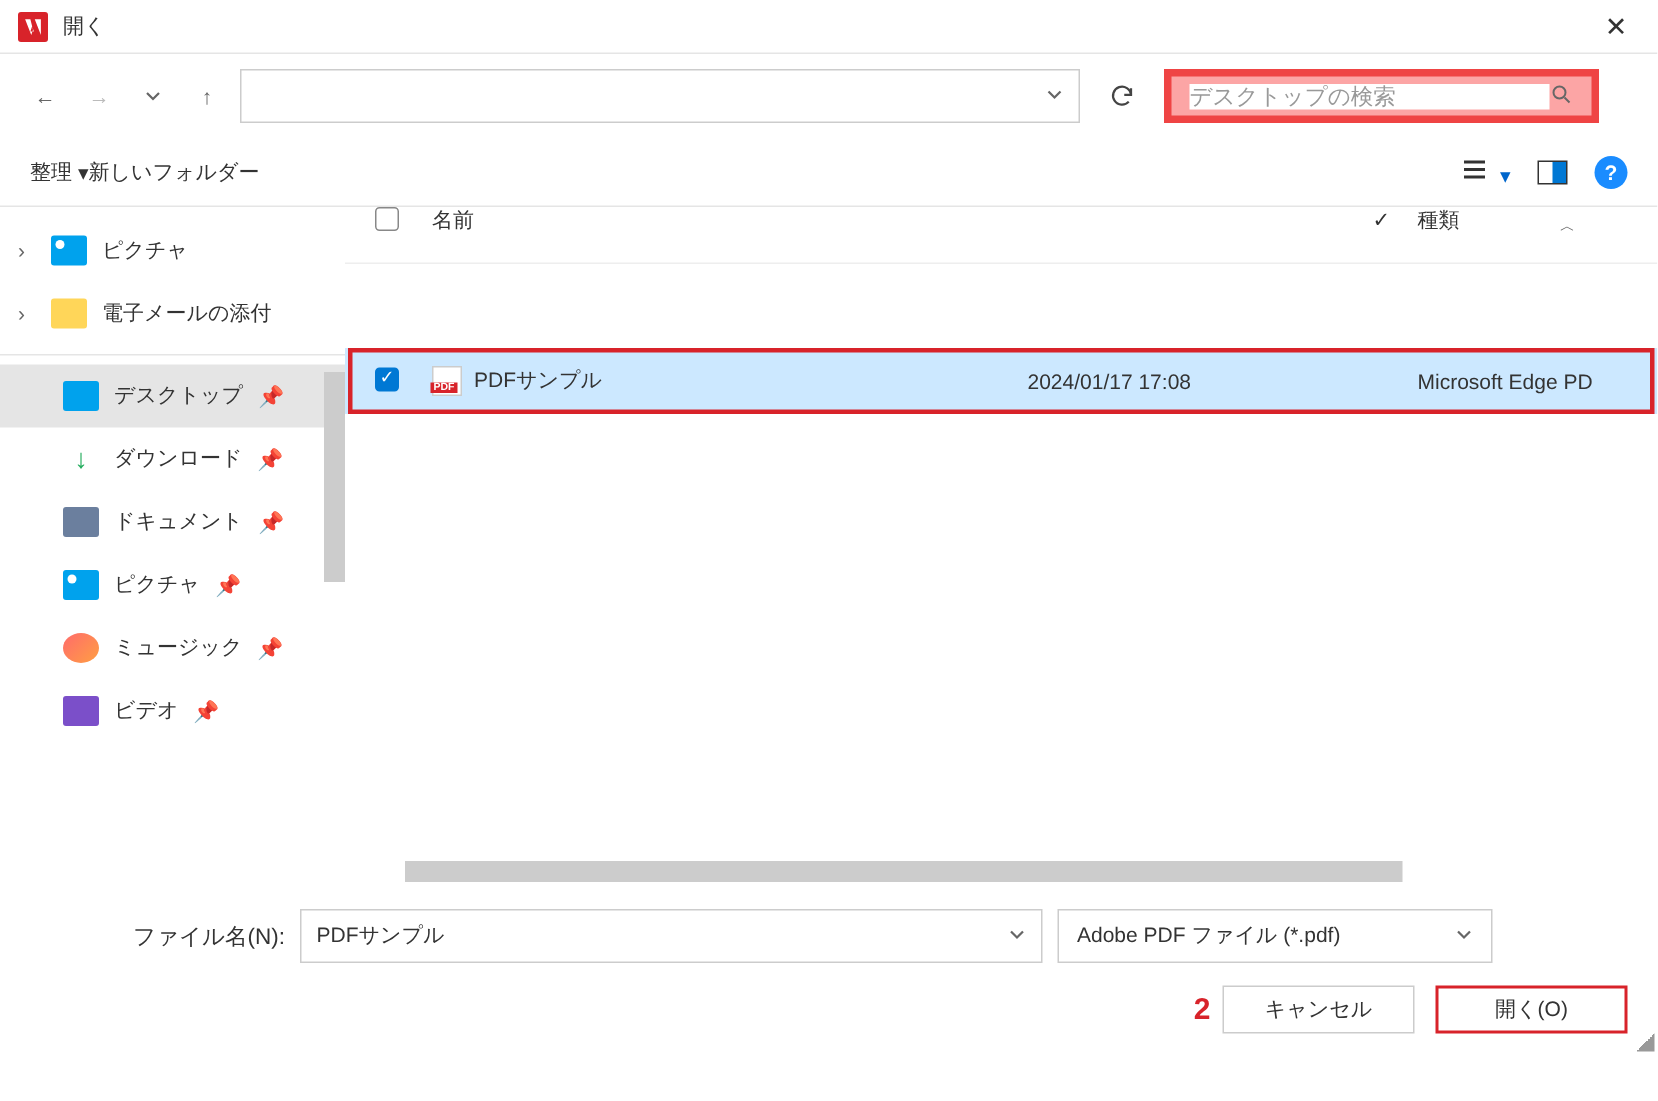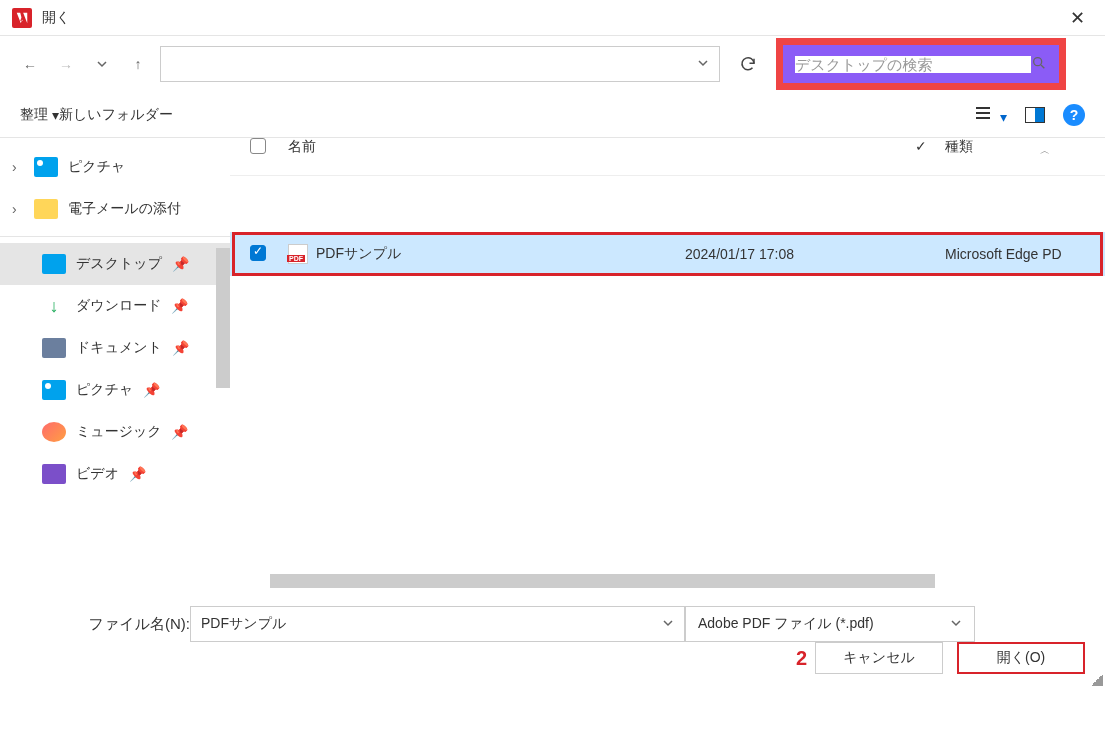--- a/index.html
+++ b/index.html
@@ -8,21 +8,21 @@
 .titlebar .app-icon{width:20px;height:20px;background:#d8232a;display:flex;align-items:center;justify-content:center;margin-right:10px;border-radius:2px}
 .titlebar .app-icon svg{width:14px;height:14px}
 .titlebar .title{font-size:14px}
 .titlebar .close{margin-left:auto;font-size:18px;cursor:pointer;padding:0 8px}
 .navbar{display:flex;align-items:center;height:56px;padding:8px 16px;gap:8px}
 .nav-btn{width:28px;height:28px;display:flex;align-items:center;justify-content:center;cursor:pointer;color:#666}
 .nav-btn.disabled{color:#bbb;cursor:default}
 .path-box{flex:1;display:flex;align-items:center;height:36px;border:1px solid #ccc;padding:0 10px;max-width:560px;background:#fff}
 .path-box .drop{margin-left:auto;color:#666}
 .refresh{width:28px;height:28px;display:flex;align-items:center;justify-content:center;cursor:pointer;margin:0 6px;color:#444}
-.search-box{width:290px;height:52px;border:7px solid #ef4444;display:flex;align-items:center;padding:0 12px;background:#8b5cf6}
+.search-box{width:290px;height:36px;border:5px solid #ef4444;display:flex;align-items:center;padding:0 12px;background:#fca5a5}
 .search-box input{border:none;outline:none;flex:1;font-size:15px;color:#999}
 .search-box input::placeholder{color:#999}
 .search-box .mag{color:#666}
 .toolbar{display:flex;align-items:center;height:46px;padding:0 20px;border-bottom:1px solid #e5e5e5;}
 .toolbar .org{color:#0066cc;cursor:pointer;display:flex;align-items:center;gap:4px}
 .toolbar .newf{cursor:pointer}
 .toolbar .right{margin-left:auto;display:flex;align-items:center;gap:18px}
 .view-btn{cursor:pointer;color:#444}
 .help-circle{width:22px;height:22px;border-radius:50%;background:#1a8cff;color:#fff;display:flex;align-items:center;justify-content:center;font-weight:bold;cursor:pointer;font-size:14px}
 .panel-btn{width:20px;height:16px;border:1px solid #333;position:relative;cursor:pointer}
@@ -58,21 +58,21 @@
 .cbox.on::after{content:"✓";color:#fff;position:absolute;left:2px;top:-2px;font-size:12px}
 .row{display:flex;align-items:center;height:44px;padding-left:20px;cursor:pointer}
 .row.sel{background:#cce8ff}
 .row .c-name{display:flex;align-items:center;gap:8px}
 .pdf-ic{width:20px;height:20px;background:#fff;border:1px solid #ccc;position:relative}
 .pdf-ic::after{content:"PDF";position:absolute;bottom:1px;left:-2px;font-size:7px;background:#d8232a;color:#fff;padding:0 2px;font-weight:bold}
 .annot{border:3px solid #d8232a;position:absolute}
 .annot-label{color:#d8232a;font-weight:bold;font-size:20px;position:absolute}
 .hscroll{position:absolute;bottom:0;left:40px;right:170px;height:14px;background:#ccc}
 .footer{padding:18px 20px 14px;position:relative}
-.fn-row{display:flex;align-items:center;margin-bottom:0}
+.fn-row{display:flex;align-items:center;gap:10px;margin-bottom:15px}
 .fn-label{width:170px;text-align:right;font-size:15px}
 .fn-input{flex:1;height:36px;border:1px solid #ccc;display:flex;align-items:center;padding:0 10px;justify-content:space-between;max-width:495px}
 .ft-select{width:290px;height:36px;border:1px solid #ccc;display:flex;align-items:center;padding:0 12px;justify-content:space-between;cursor:pointer}
 .btns{display:flex;justify-content:flex-end;gap:14px;align-items:center}
 .btn{width:128px;height:32px;border:1px solid #ccc;background:#fff;display:flex;align-items:center;justify-content:center;cursor:pointer}
 .btn.primary{border:2px solid #d8232a}
 .corner{position:absolute;right:2px;bottom:2px;width:12px;height:12px;background:linear-gradient(135deg,transparent 50%,#999 50%)}
 </style>
 </head>
 <body>

